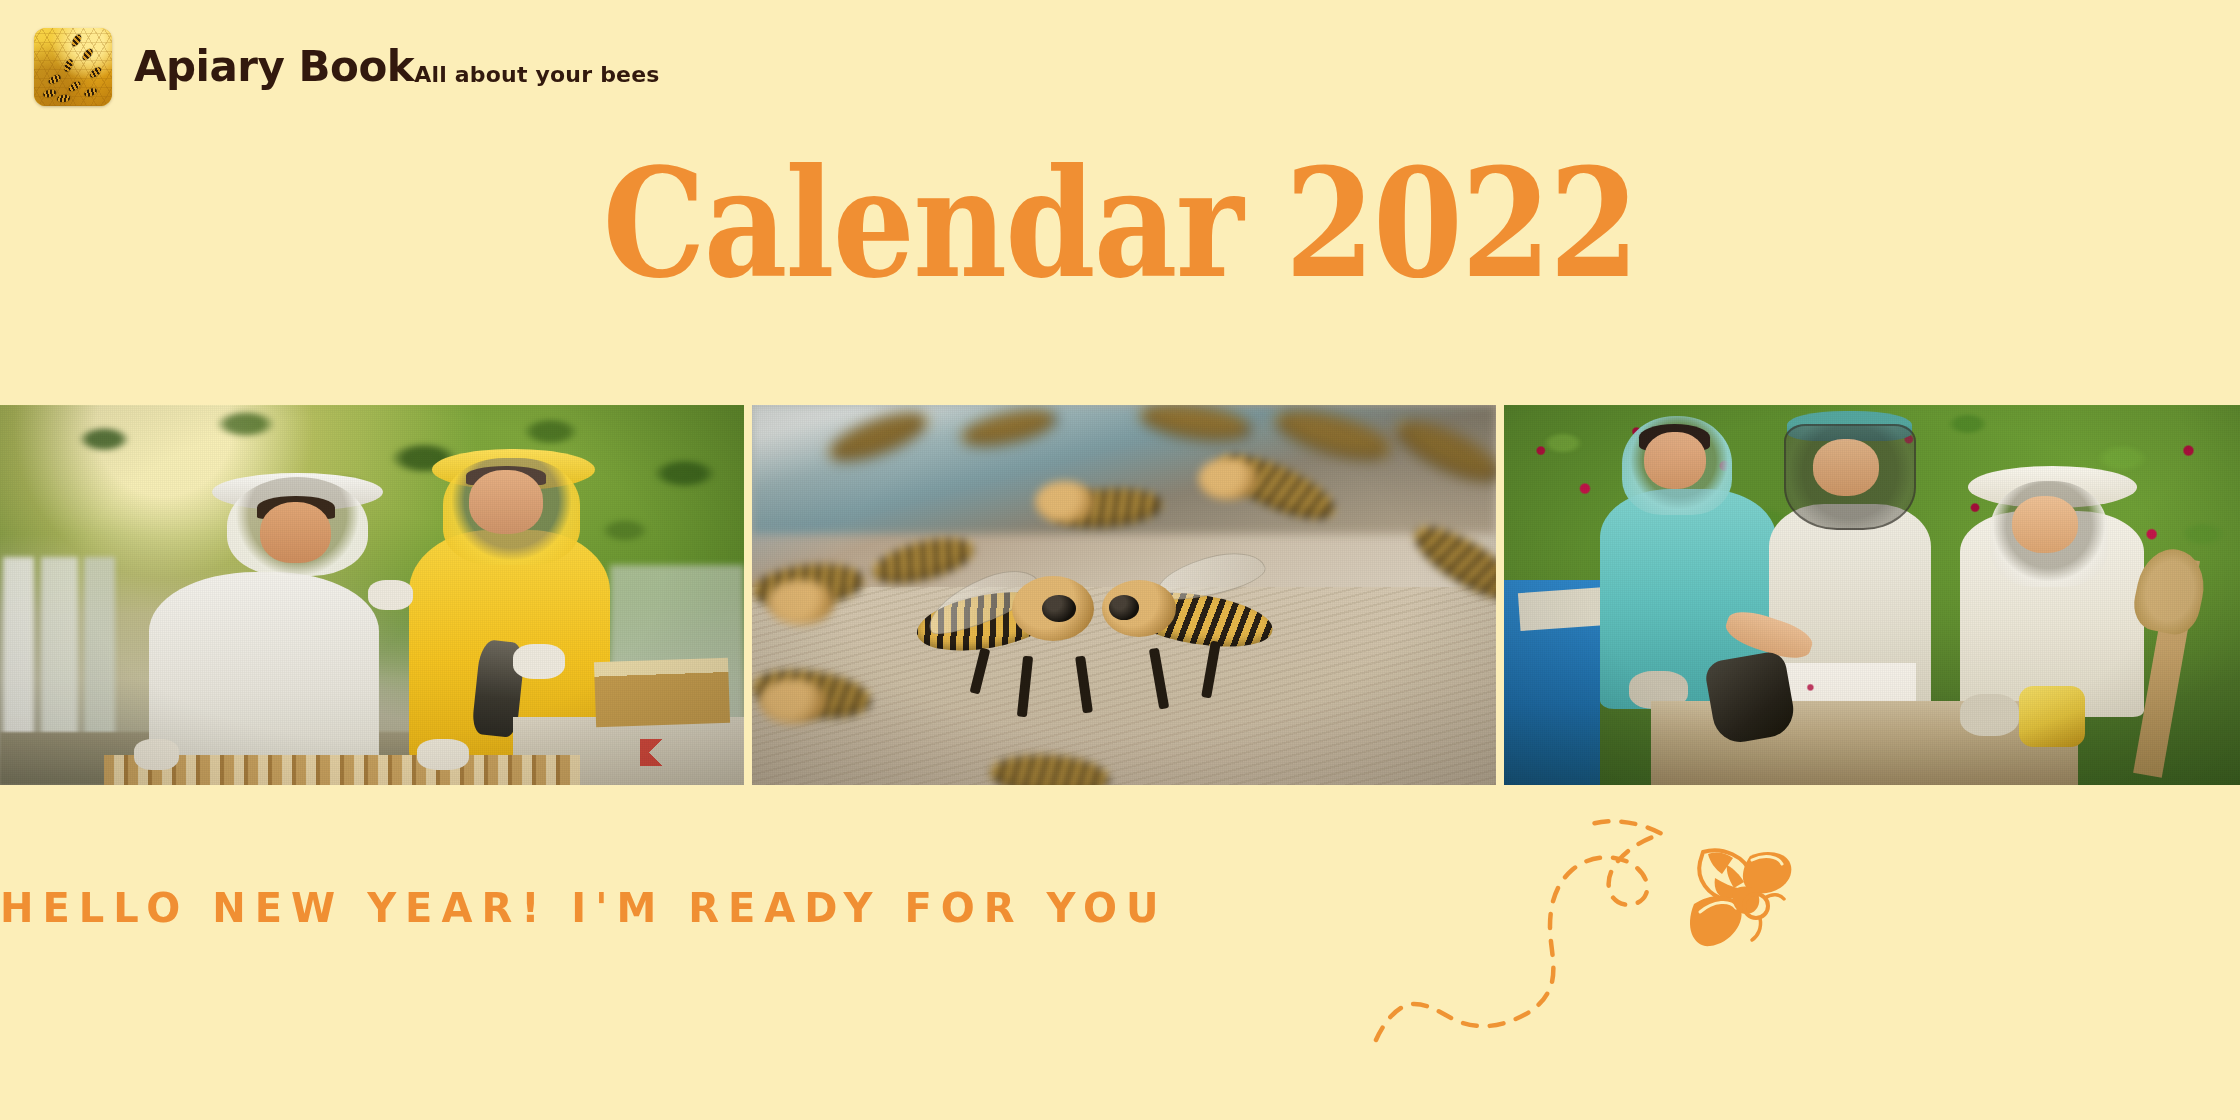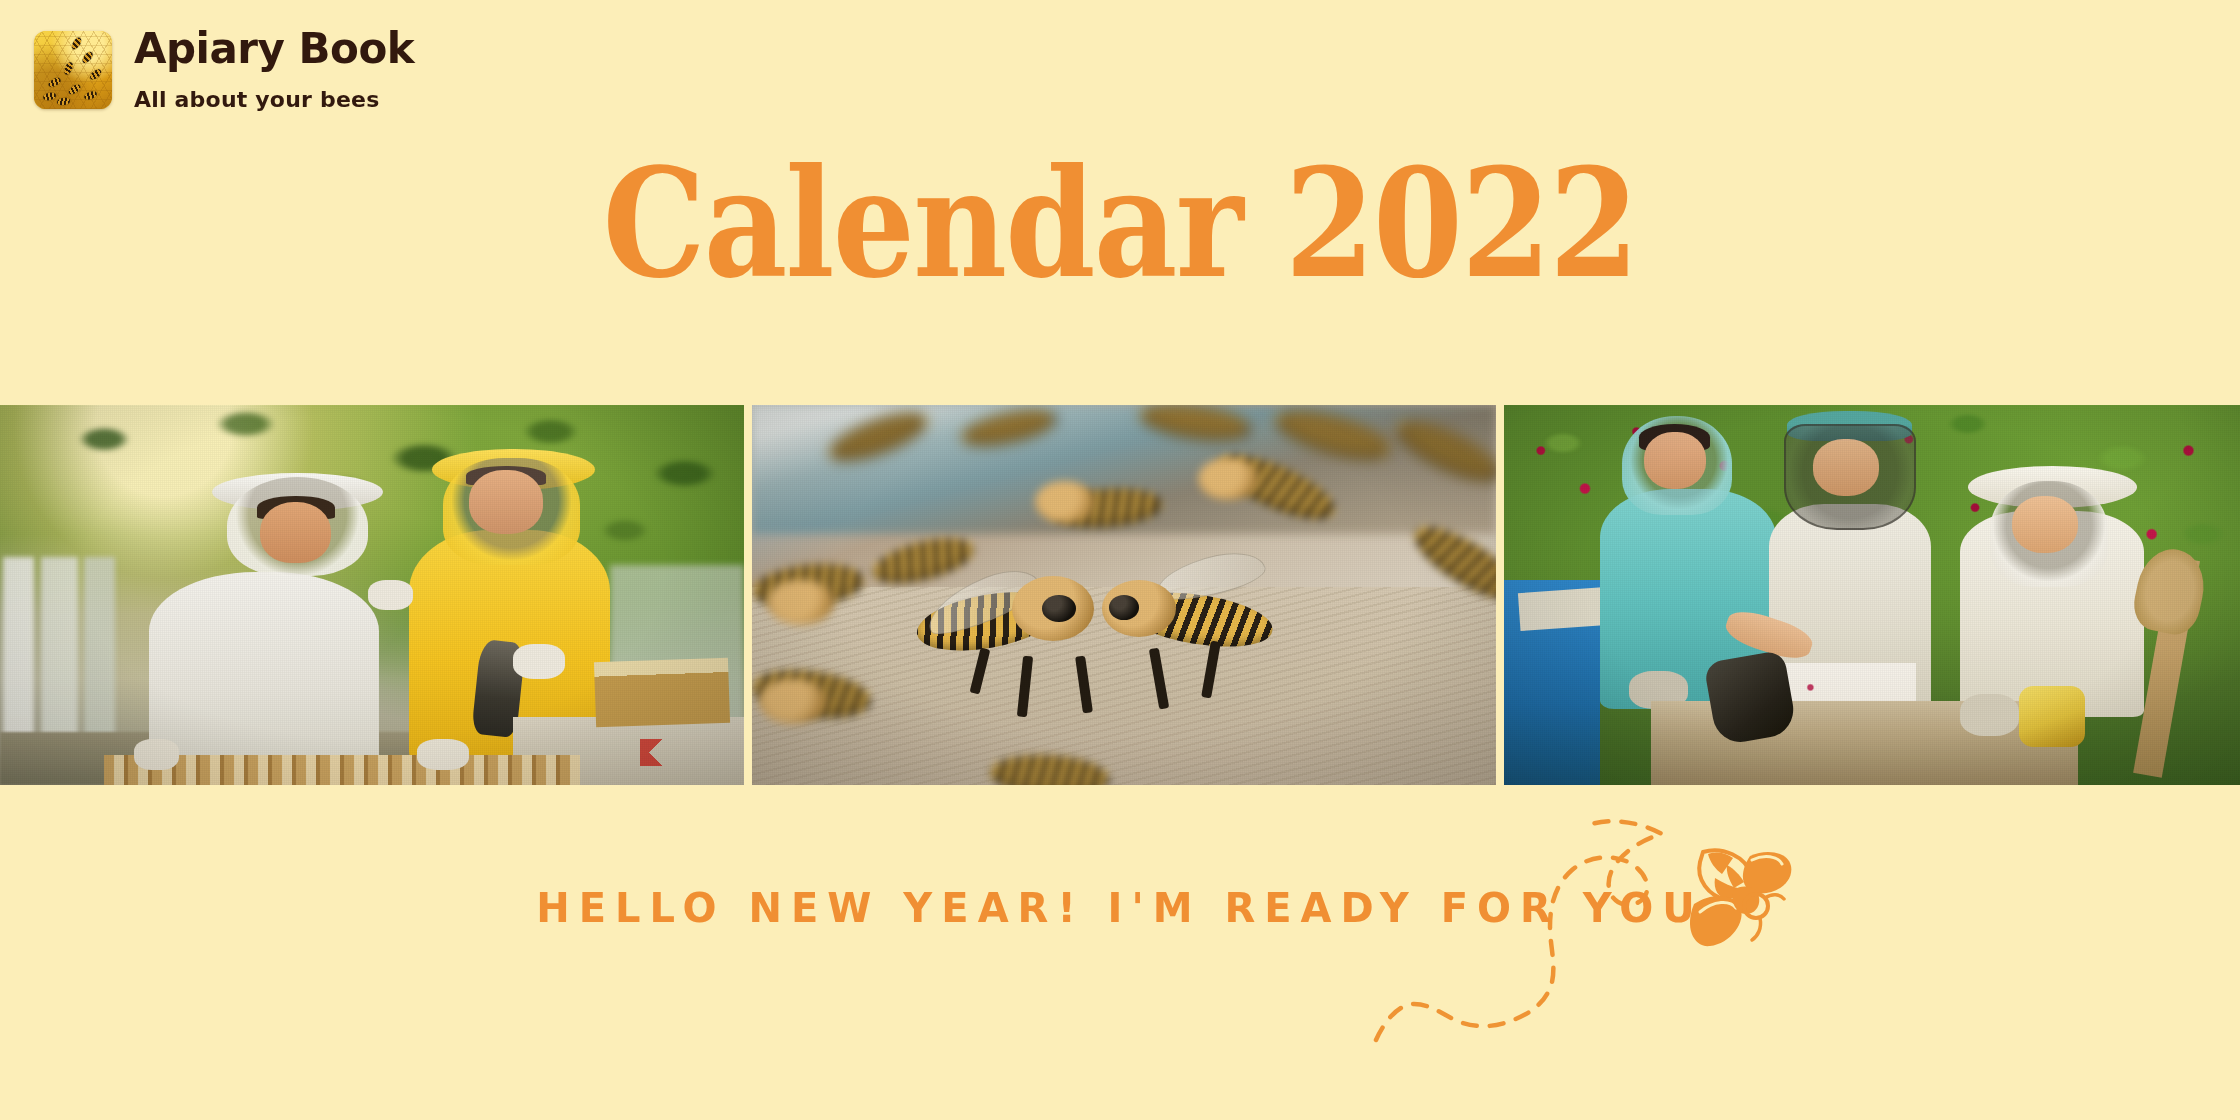--- a/index.html
+++ b/index.html
@@ -53,21 +53,21 @@
       repeating-linear-gradient(0deg, rgba(150,95,10,.45) 0 1px, rgba(0,0,0,0) 1px 9px);
   }
   .brand-mark .bee {
     position: absolute;
     width: 13px; height: 7px;
     border-radius: 50% 42% 45% 50%;
     background: repeating-linear-gradient(100deg, #2d1c08 0 2px, #d79a22 2px 4px);
     box-shadow: 0 0 1px rgba(0,0,0,.7);
   }
 
-  .brand-text { display: flex; flex-direction: column; justify-content: center; }
+  .brand-text { display: flex; flex-direction: row; justify-content: center; }
   .brand-title {
     font-family: "DejaVu Sans", sans-serif;
     font-weight: 700;
     font-size: 42px;
     letter-spacing: -0.5px;
     color: #32190e;
     line-height: 1.02;
   }
   .brand-tagline {
     font-family: "DejaVu Sans", sans-serif;
@@ -381,21 +381,20 @@
   .footer {
     position: absolute;
     left: 0; right: 0;
     top: 785px;
     height: 335px;
   }
   .tagline {
     position: absolute;
     left: 0; right: 0;
     top: 100px;
-    text-align: center;
     font-family: "DejaVu Sans", sans-serif;
     font-weight: 700;
     font-size: 40px;
     letter-spacing: 9px;
     color: #f08f33;
     z-index: 2;
   }
   .flight {
     position: absolute;
     left: 1340px;

